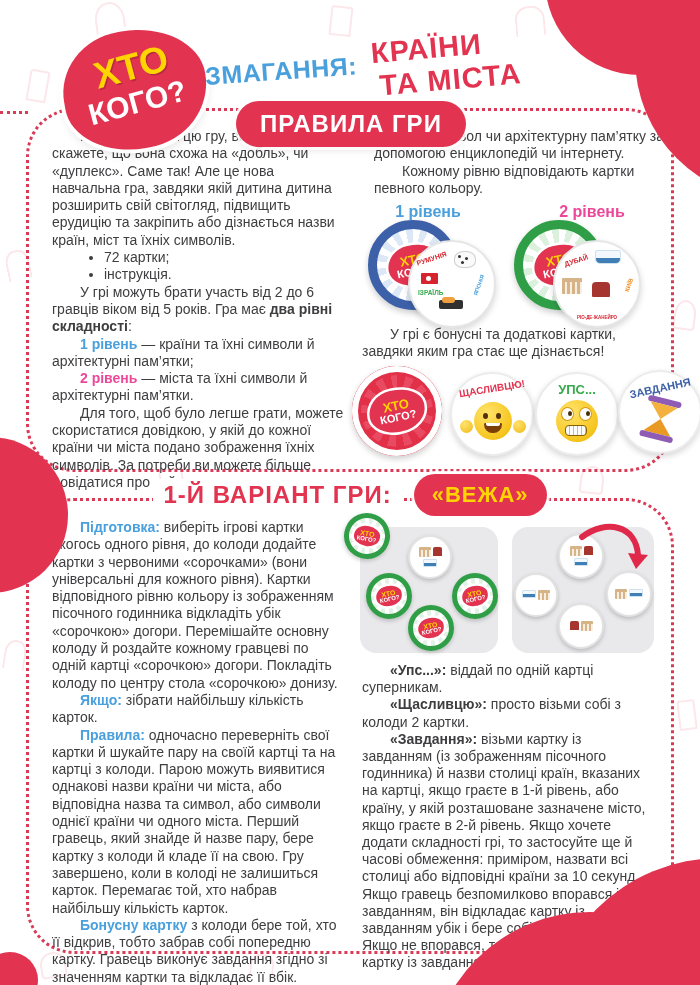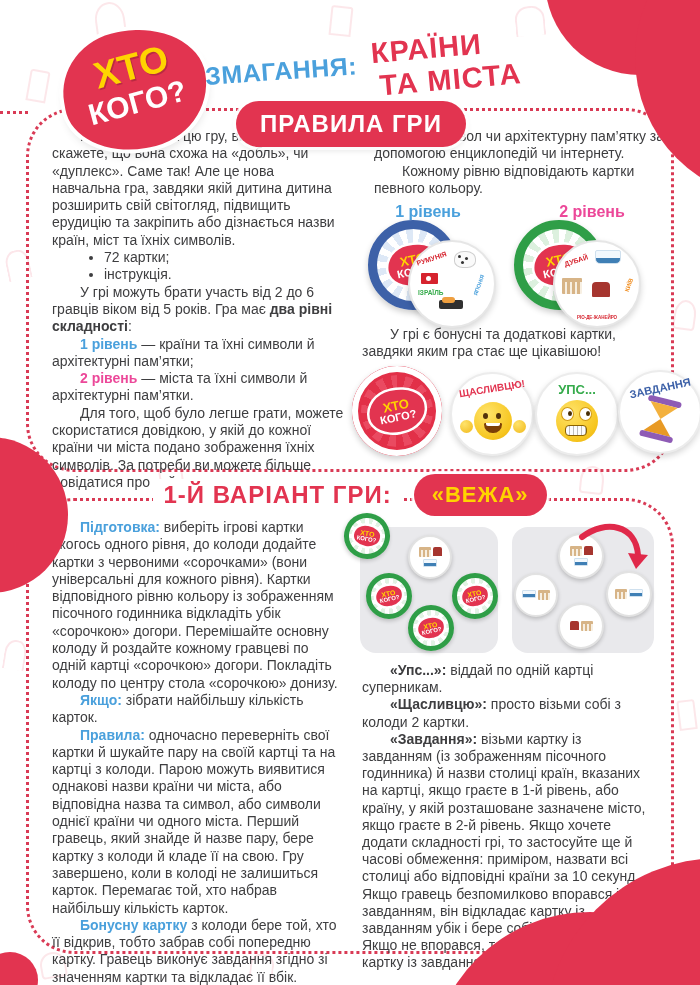--- a/index.html
+++ b/index.html
@@ -204,21 +204,21 @@
   <div class="demo-card" style="left:553px;top:240px;width:84px;height:84px;">
     <span class="tl" style="left:9px;top:15px;font-size:7px;color:#d6232e;transform:rotate(-18deg);">ДУБАЙ</span>
     <span class="ship" style="left:40px;top:8px;"></span>
     <span class="gate" style="left:7px;top:36px;"></span>
     <span class="church" style="left:37px;top:40px;"></span>
     <span class="tl" style="right:3px;top:40px;font-size:6px;color:#f08c1e;transform:rotate(-70deg);">КИЇВ</span>
     <span class="tl" style="left:0;right:0;bottom:6px;text-align:center;font-size:4.5px;color:#d6232e;">РІО-ДЕ-ЖАНЕЙРО</span>
   </div>
 
   <div class="col" style="left:362px;top:326px;width:293px;">
-    <p>У грі є бонусні та додаткові картки, завдяки яким гра стає ще цікавішою!</p>
+    <p>У грі є бонусні та додаткові картки, завдяки яким гра стає ще дізнається!</p>
   </div>
 
   <div class="bonus" id="bonus-red" style="left:352px;top:366px;width:90px;height:90px;">
     <div class="mlogo" style="left:17px;top:24px;width:56px;height:42px;font-size:13px;">
       <span class="a">ХТО</span>
       <span class="b">КОГО?</span>
     </div>
   </div>
   <div class="bonus" style="left:450px;top:372px;width:80px;height:80px;">
     <div class="bcap" style="left:2px;top:9px;width:76px;font-size:10px;color:#e23450;transform:rotate(-9deg);">ЩАСЛИВЦЮ!</div>

